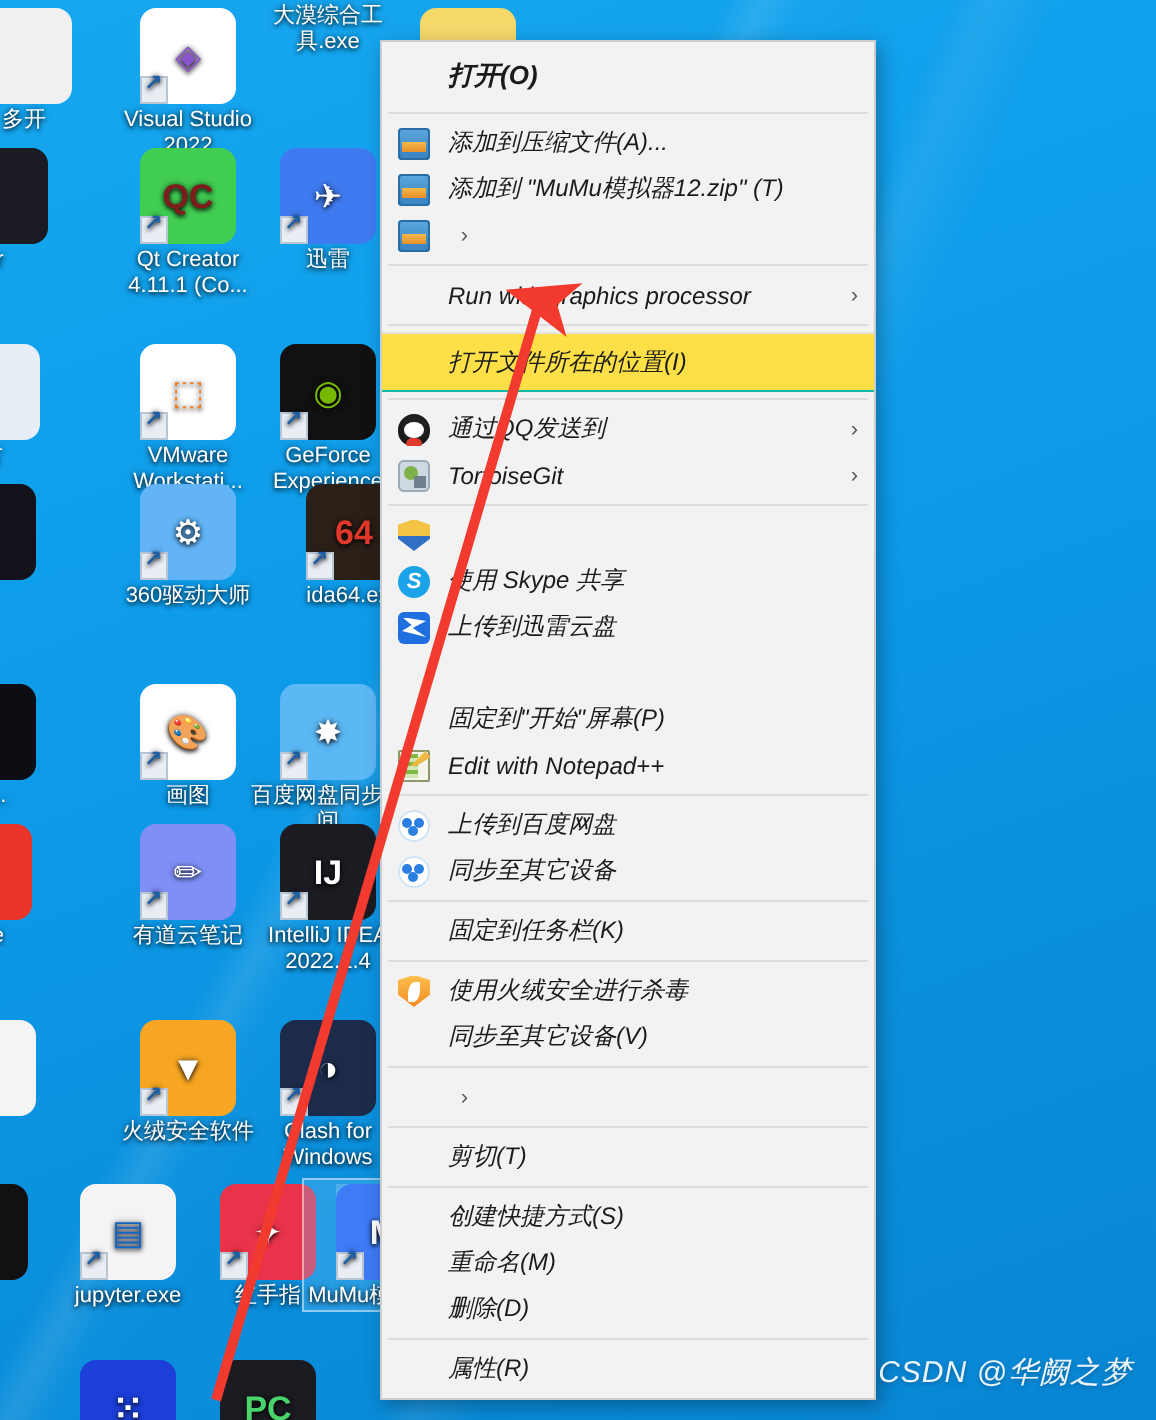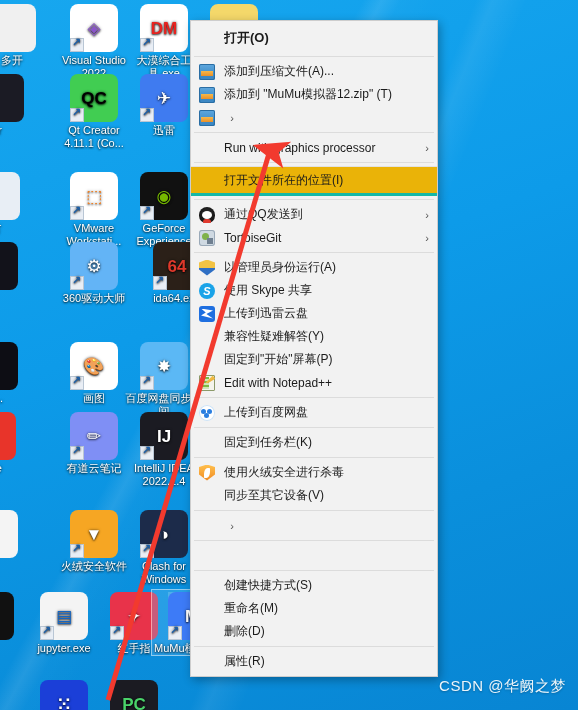--- a/index.html
+++ b/index.html
@@ -104,36 +104,37 @@
     display: flex;
     align-items: center;
     height: 23px;
     padding: 0 8px 0 8px;
     box-sizing: border-box;
     white-space: nowrap;
   }
   .mi.bold .mlabel { font-weight: bold; font-size: 13px; }
   .mi.tall { height: 30px; }
   .mi.hl {
-    background: #eab308;
+    background: #fde047;
     border-top: 1px solid #e2e2e2;
-    border-bottom: 3px solid #14b8a6;
+    border-bottom: 1px solid #14b8a6;
   }
   .micon {
     width: 16px;
     height: 16px;
     margin-right: 9px;
     flex: 0 0 16px;
     position: relative;
   }
   .micon.blank { background: none; }
   .mlabel {
     flex: 1 1 auto;
     overflow: hidden;
     text-overflow: ellipsis;
+    font-style: italic;
   }
   .marrow {
     flex: 0 0 auto;
     width: 10px;
     text-align: right;
     color: #555;
     font-size: 11px;
   }
   .msep {
     height: 1px;
@@ -288,20 +289,21 @@
   
   #watermark {
     position: absolute;
     right: 12px;
     bottom: 14px;
     color: rgba(255,255,255,0.92);
     font-size: 15px;
     letter-spacing: 0.5px;
     text-shadow: 0 1px 2px rgba(0,0,0,0.25);
     user-select: none;
+    font-style: italic;
   }
 </style>
 </head>
 <body>
 
 <div id="screen">
 
   <div id="desktop">
       <div class="dicon" style="left: -28px; top: 2px;">
         <div class="art-wrap">
@@ -310,41 +312,37 @@
         <span class="dlabel">多开</span>
       </div>
       <div class="dicon" style="left: 54px; top: 2px;">
         <div class="art-wrap">
           <div class="art" style="background: rgb(255, 255, 255); color: rgb(138, 85, 201);">◈</div>
           <span class="shortcut-badge"></span>
         </div>
         <span class="dlabel">Visual Studio 2022</span>
       </div>
       <div class="dicon" style="left: 124px; top: 2px;">
-        <div class="art-wrap">
-          <div class="art" style="background: rgb(255, 255, 255); color: rgb(232, 35, 31);">DM</div>
-          <span class="shortcut-badge"></span>
-        </div>
         <span class="dlabel">大漠综合工具.exe</span>
       </div>
       <div class="dicon" style="left: 194px; top: 2px;">
         <div class="art-wrap">
           <div class="art" style="background: rgb(244, 216, 106); color: rgb(46, 125, 50);">◔</div>
         </div>
         <span class="dlabel">QGIS 3</span>
       </div>
       <div class="dicon" style="left: -40px; top: 72px;">
         <div class="art-wrap">
           <div class="art" style="background: rgb(27, 27, 36); color: rgb(255, 255, 255);"></div>
         </div>
         <span class="dlabel">r</span>
       </div>
       <div class="dicon" style="left: 54px; top: 72px;">
         <div class="art-wrap">
-          <div class="art" style="background: rgb(65, 205, 82); color: #000000;">QC</div>
+          <div class="art" style="background: rgb(65, 205, 82); color: #7f1d1d;">QC</div>
           <span class="shortcut-badge"></span>
         </div>
         <span class="dlabel">Qt Creator 4.11.1 (Co...</span>
       </div>
       <div class="dicon" style="left: 124px; top: 72px;">
         <div class="art-wrap">
           <div class="art" style="background: rgb(63, 123, 240); color: rgb(255, 255, 255);">✈</div>
           <span class="shortcut-badge"></span>
         </div>
         <span class="dlabel">迅雷</span>
@@ -567,47 +565,49 @@
         <span class="marrow">›</span>
       </div>
       <div class="mi">
         <span class="micon ic-tortoise"></span>
         <span class="mlabel">TortoiseGit</span>
         <span class="marrow">›</span>
       </div>
       <div class="msep"></div>
       <div class="mi">
         <span class="micon ic-shield"></span>
-        <span class="mlabel">以管理员身份运行(A)</span>
       </div>
       <div class="mi">
         <span class="micon ic-skype">S</span>
         <span class="mlabel">使用 Skype 共享</span>
       </div>
       <div class="mi">
         <span class="micon ic-xunlei"></span>
         <span class="mlabel">上传到迅雷云盘</span>
       </div>
       <div class="mi">
         <span class="micon blank"></span>
-        <span class="mlabel">兼容性疑难解答(Y)</span>
       </div>
       <div class="mi">
         <span class="micon blank"></span>
         <span class="mlabel">固定到"开始"屏幕(P)</span>
       </div>
       <div class="mi">
         <span class="micon ic-npp"></span>
         <span class="mlabel">Edit with Notepad++</span>
       </div>
       <div class="msep"></div>
       <div class="mi">
         <span class="micon ic-baidu"></span>
         <span class="mlabel">上传到百度网盘</span>
       </div>
+      <div class="mi">
+        <span class="micon ic-baidu"></span>
+        <span class="mlabel">同步至其它设备</span>
+      </div>
       <div class="msep"></div>
       <div class="mi">
         <span class="micon blank"></span>
         <span class="mlabel">固定到任务栏(K)</span>
       </div>
       <div class="msep"></div>
       <div class="mi">
         <span class="micon ic-huorong"></span>
         <span class="mlabel">使用火绒安全进行杀毒</span>
       </div>
@@ -616,20 +616,21 @@
         <span class="mlabel">同步至其它设备(V)</span>
       </div>
       <div class="msep"></div>
       <div class="mi">
         <span class="micon blank"></span>
         <span class="marrow">›</span>
       </div>
       <div class="msep"></div>
       <div class="mi">
         <span class="micon blank"></span>
+        <span class="mlabel">剪切(T)</span>
       </div>
       <div class="msep"></div>
       <div class="mi">
         <span class="micon blank"></span>
         <span class="mlabel">创建快捷方式(S)</span>
       </div>
       <div class="mi">
         <span class="micon blank"></span>
         <span class="mlabel">重命名(M)</span>
       </div>

